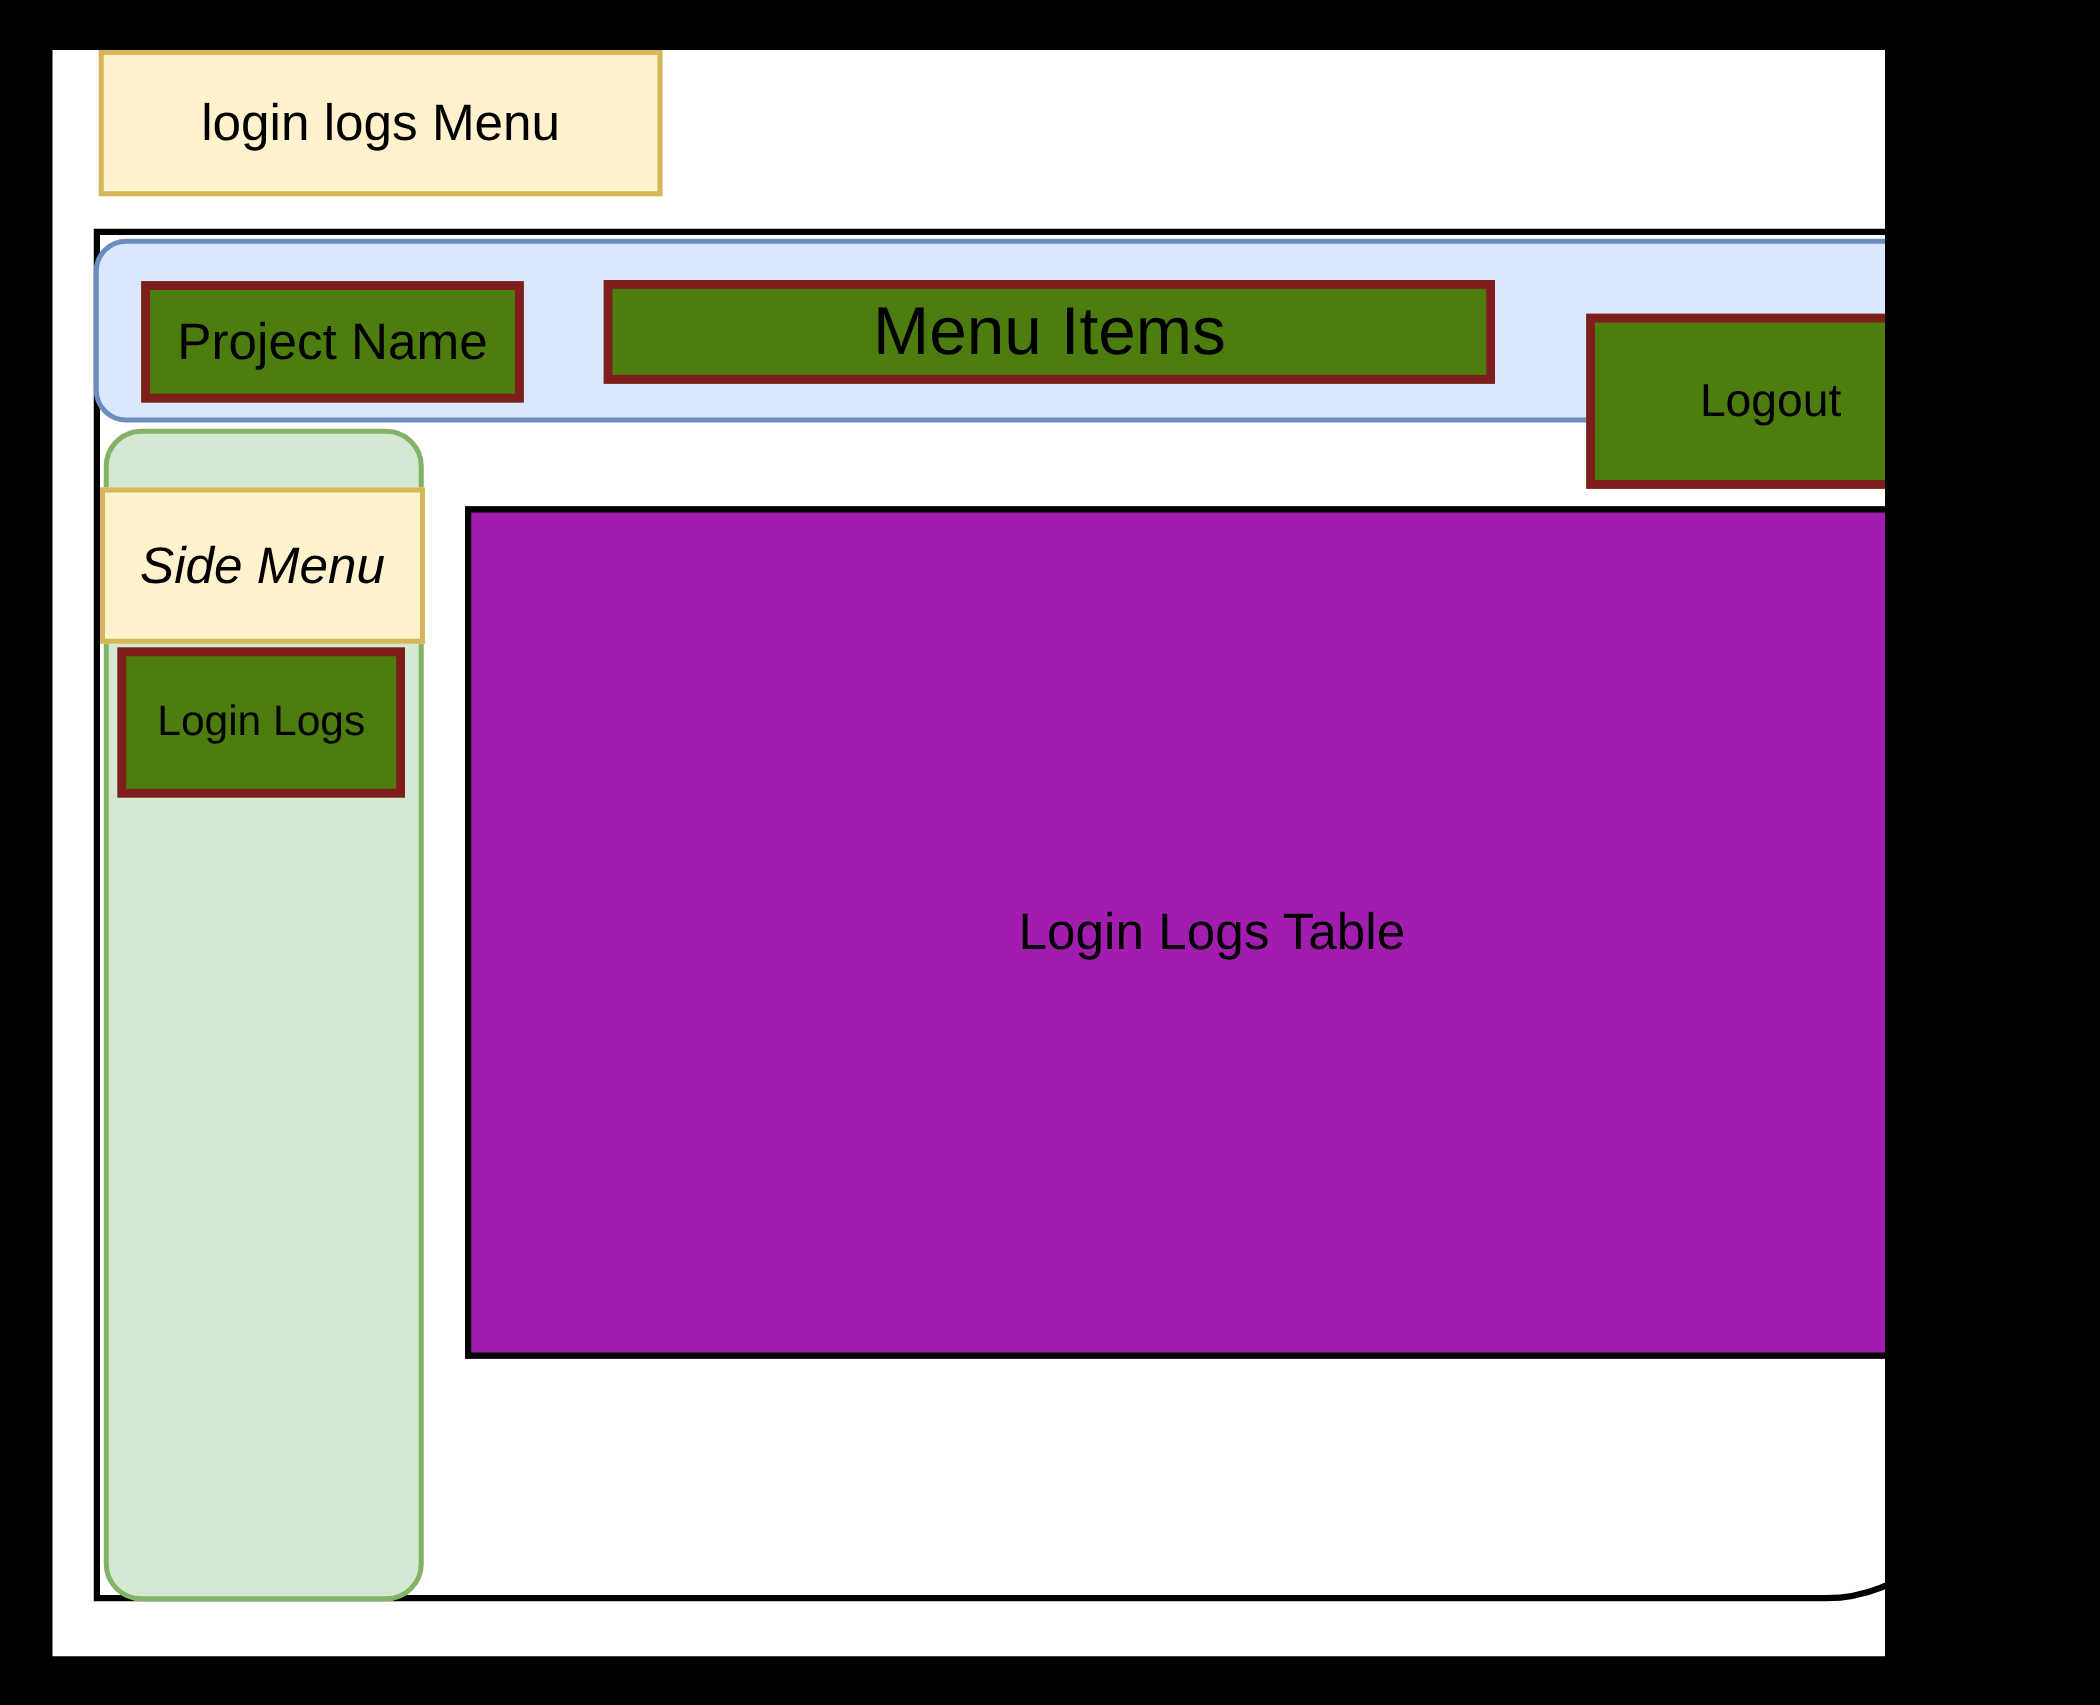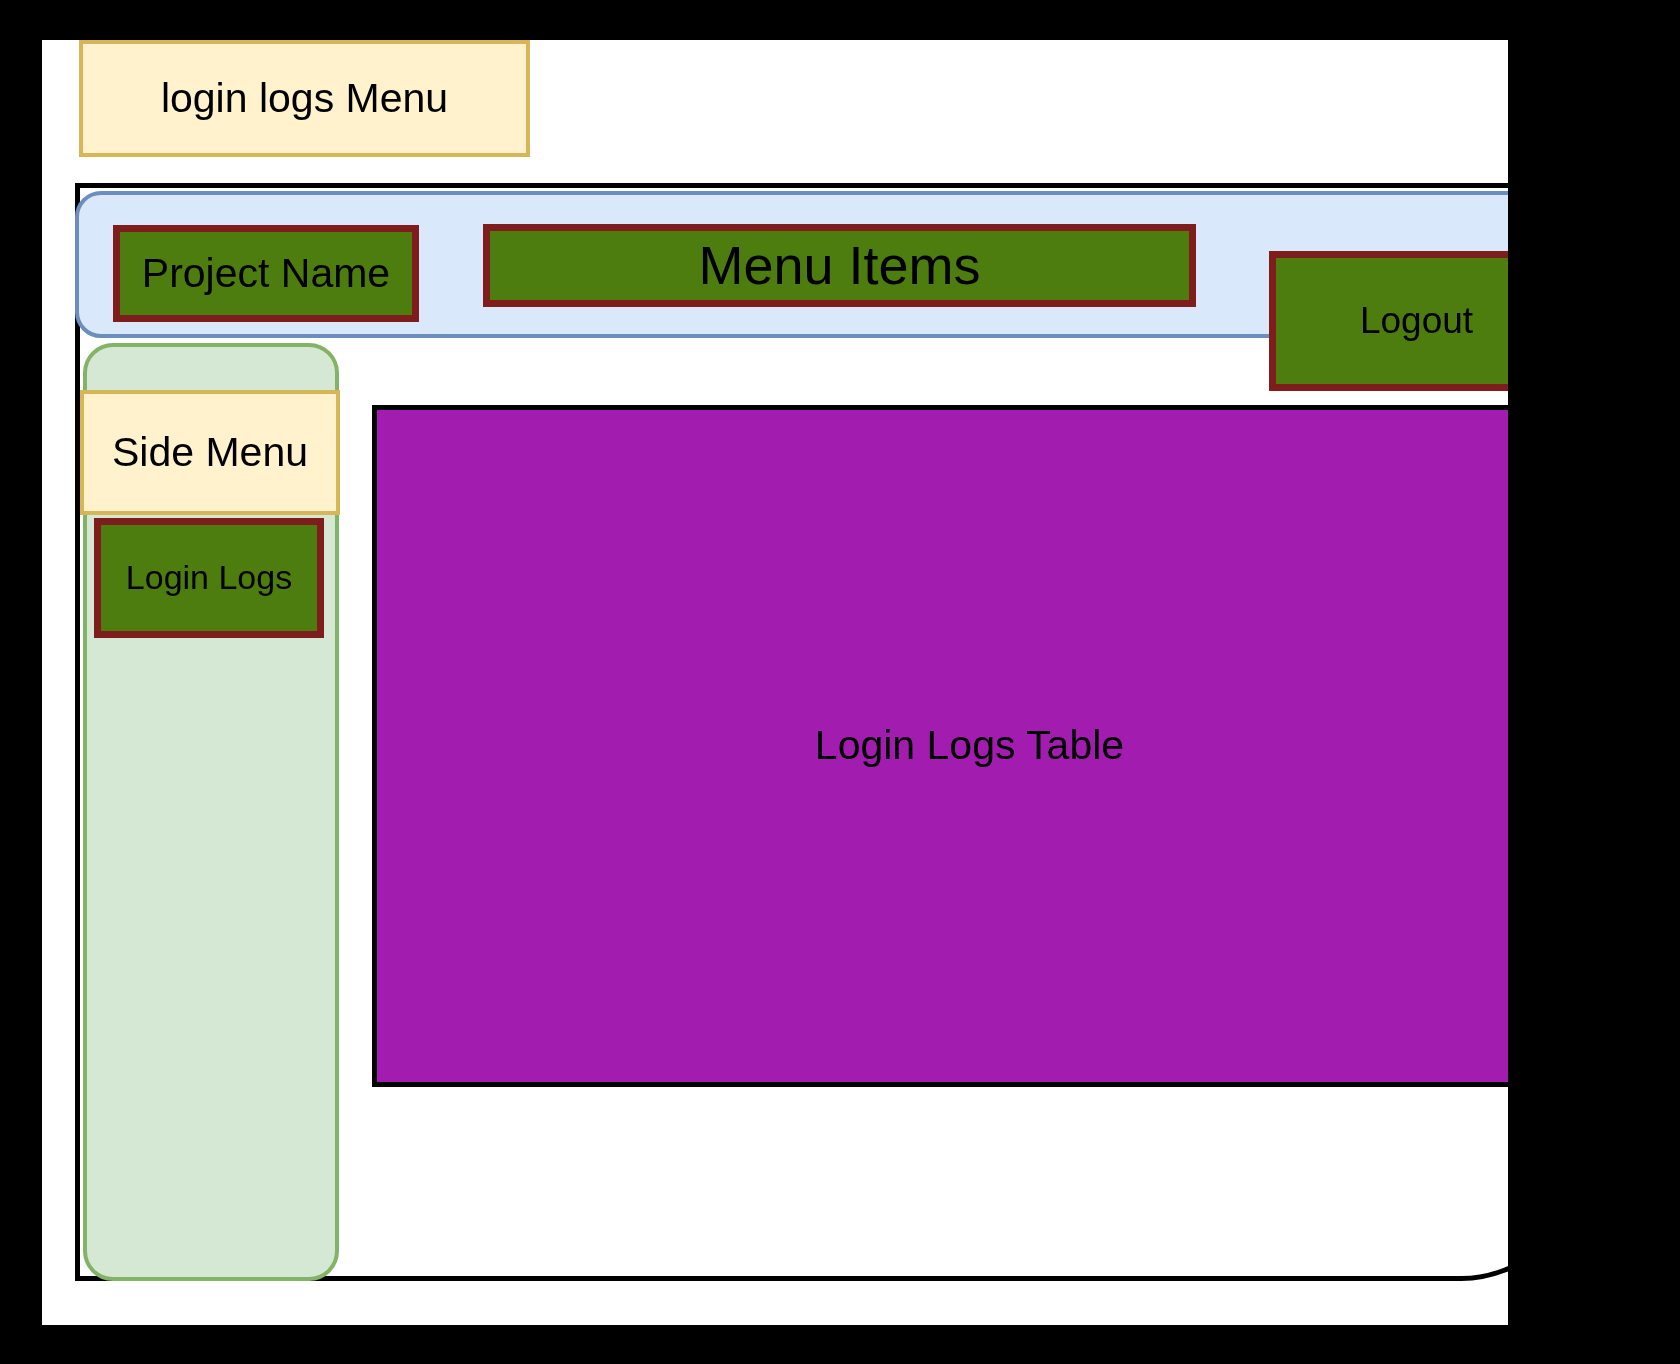--- a/index.html
+++ b/index.html
@@ -97,20 +97,21 @@
     font-size: 37px;
     margin-top: 48px;
   }
   #side-panel {
     left: 41px;  top: 303px; width: 256px; height: 938px;
     align-items: flex-start;
   }
   #side-menu-label {
     left: 38px;  top: 350px; width: 260px; height: 125px;
     font-size: 41px;
+    font-style: italic;
   }
   #login-logs-nav {
     left: 52px;  top: 478px; width: 230px; height: 120px;
     font-size: 34px;
     flex-direction: column;
     line-height: 1.15;
   }
   #content-panel {
     left: 330px; top: 365px; width: 1195px; height: 682px;
     background: #a21caf;

